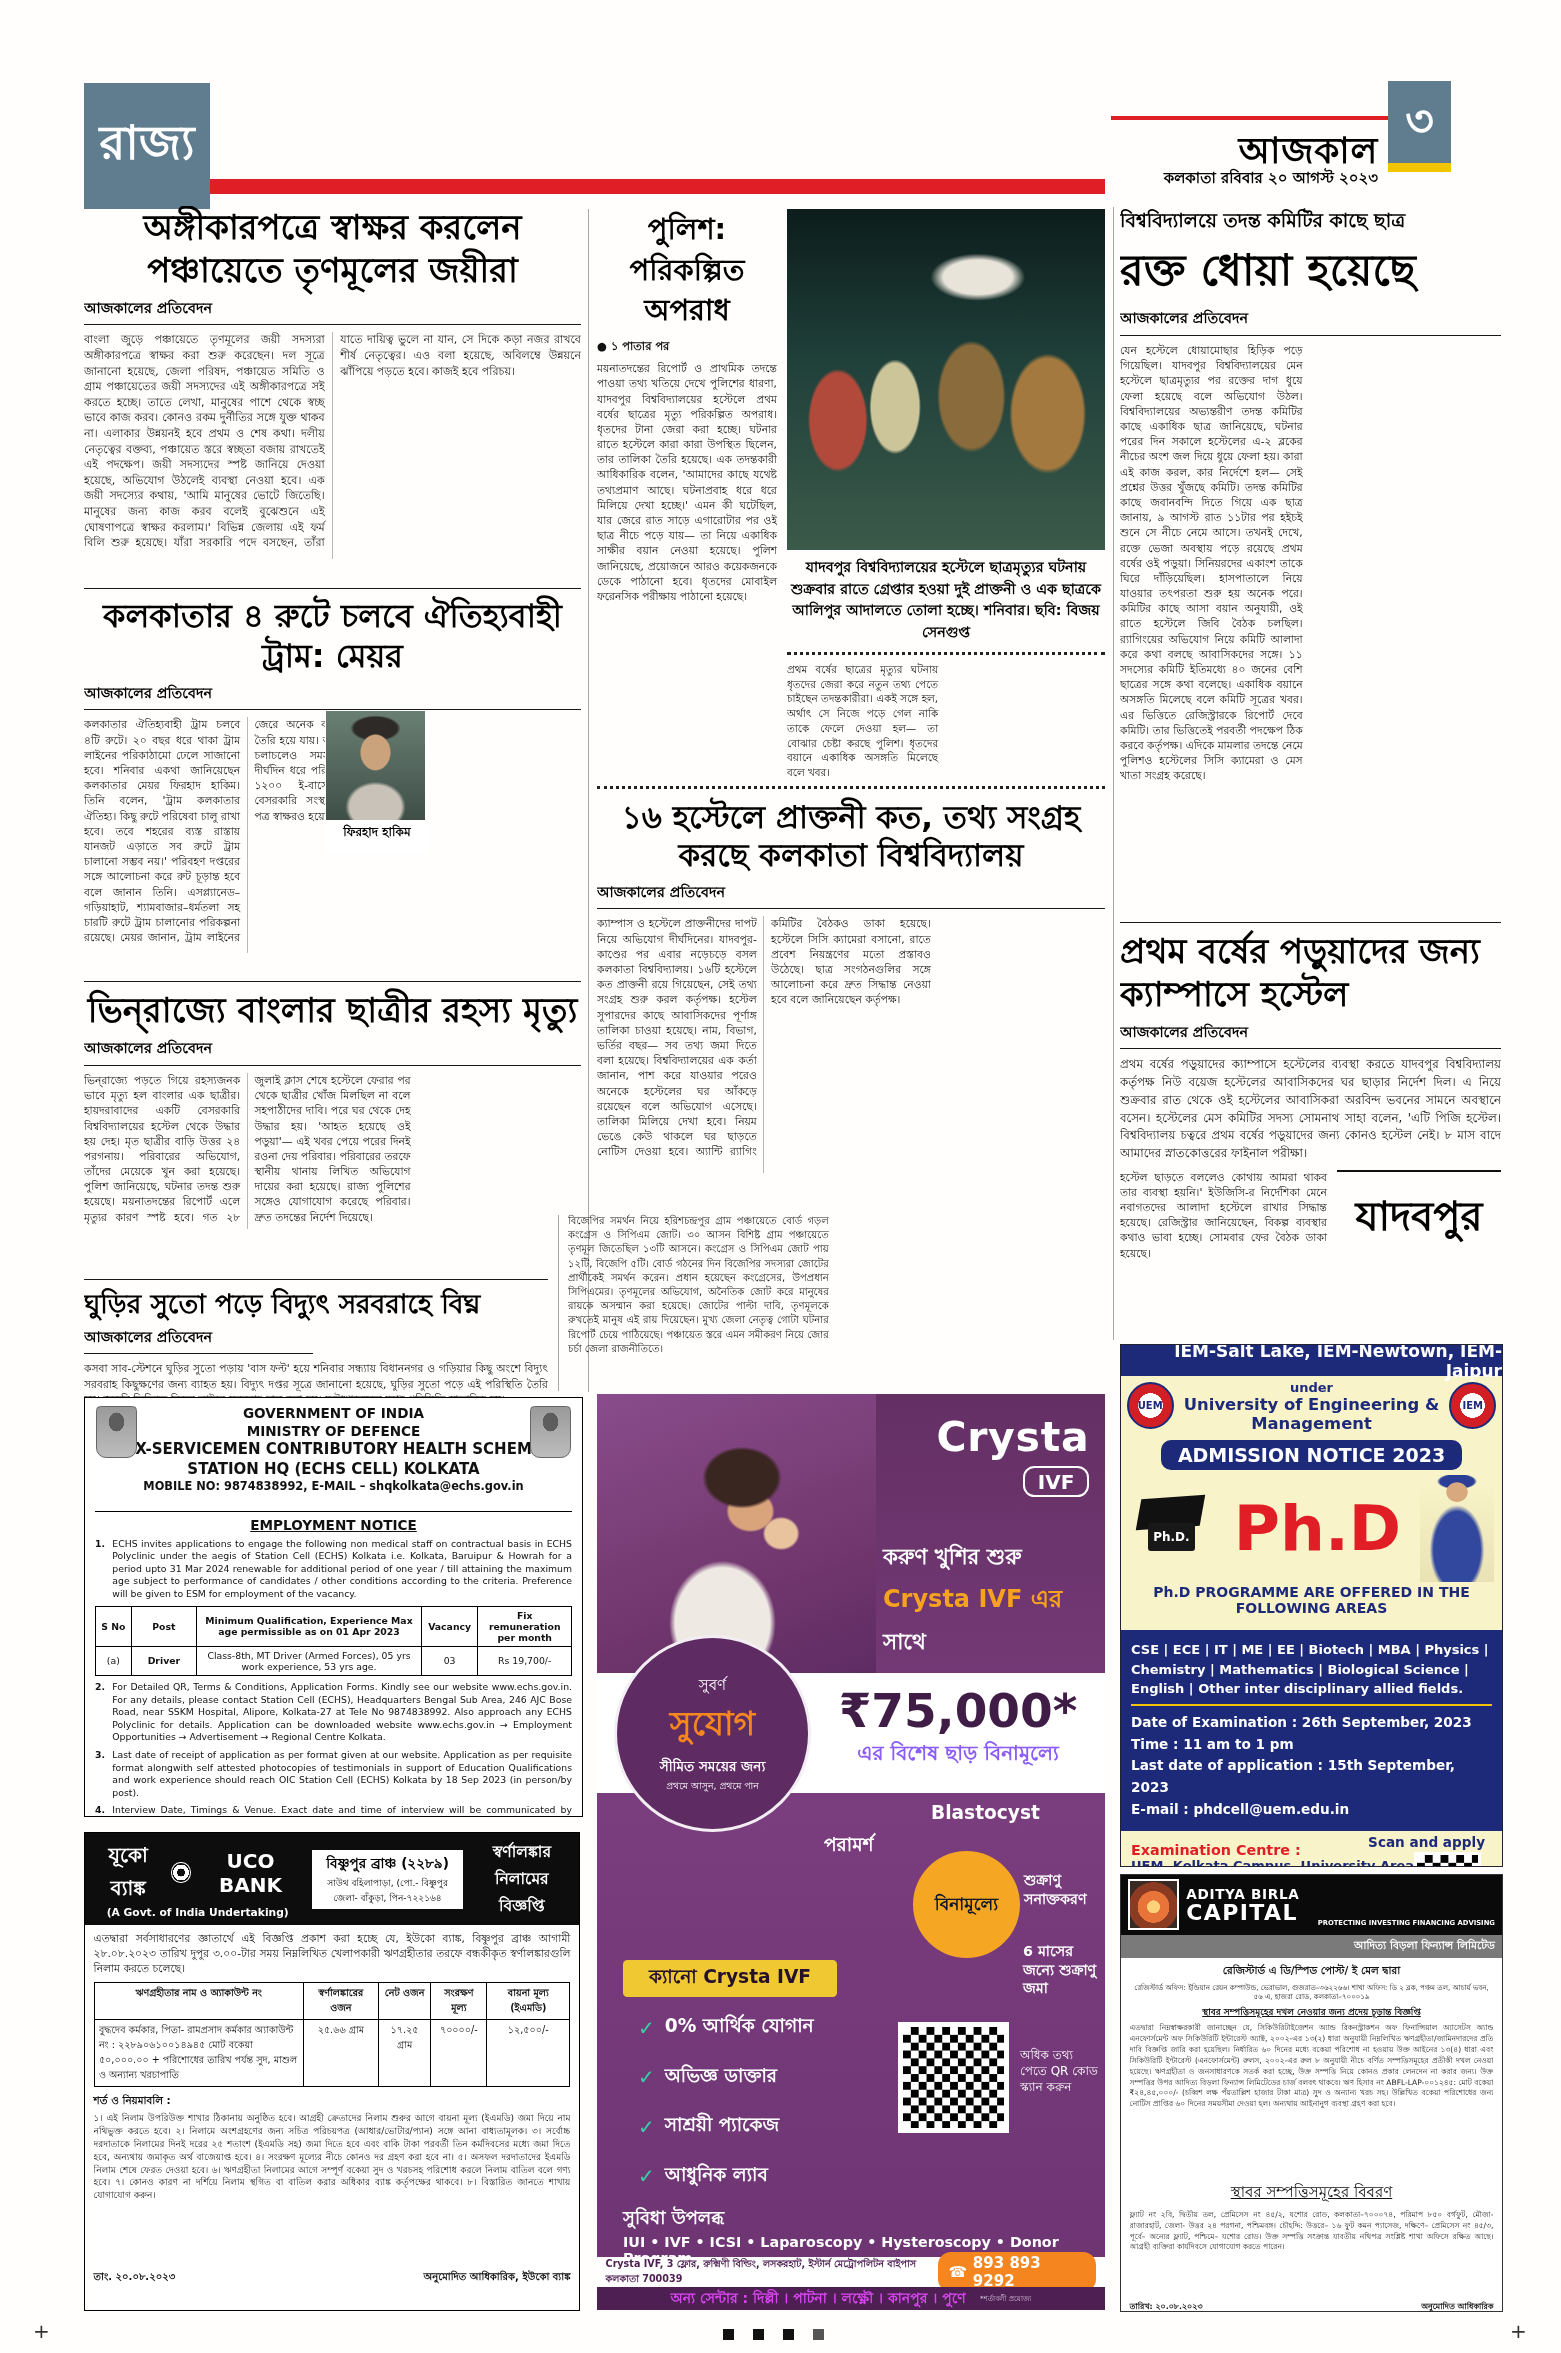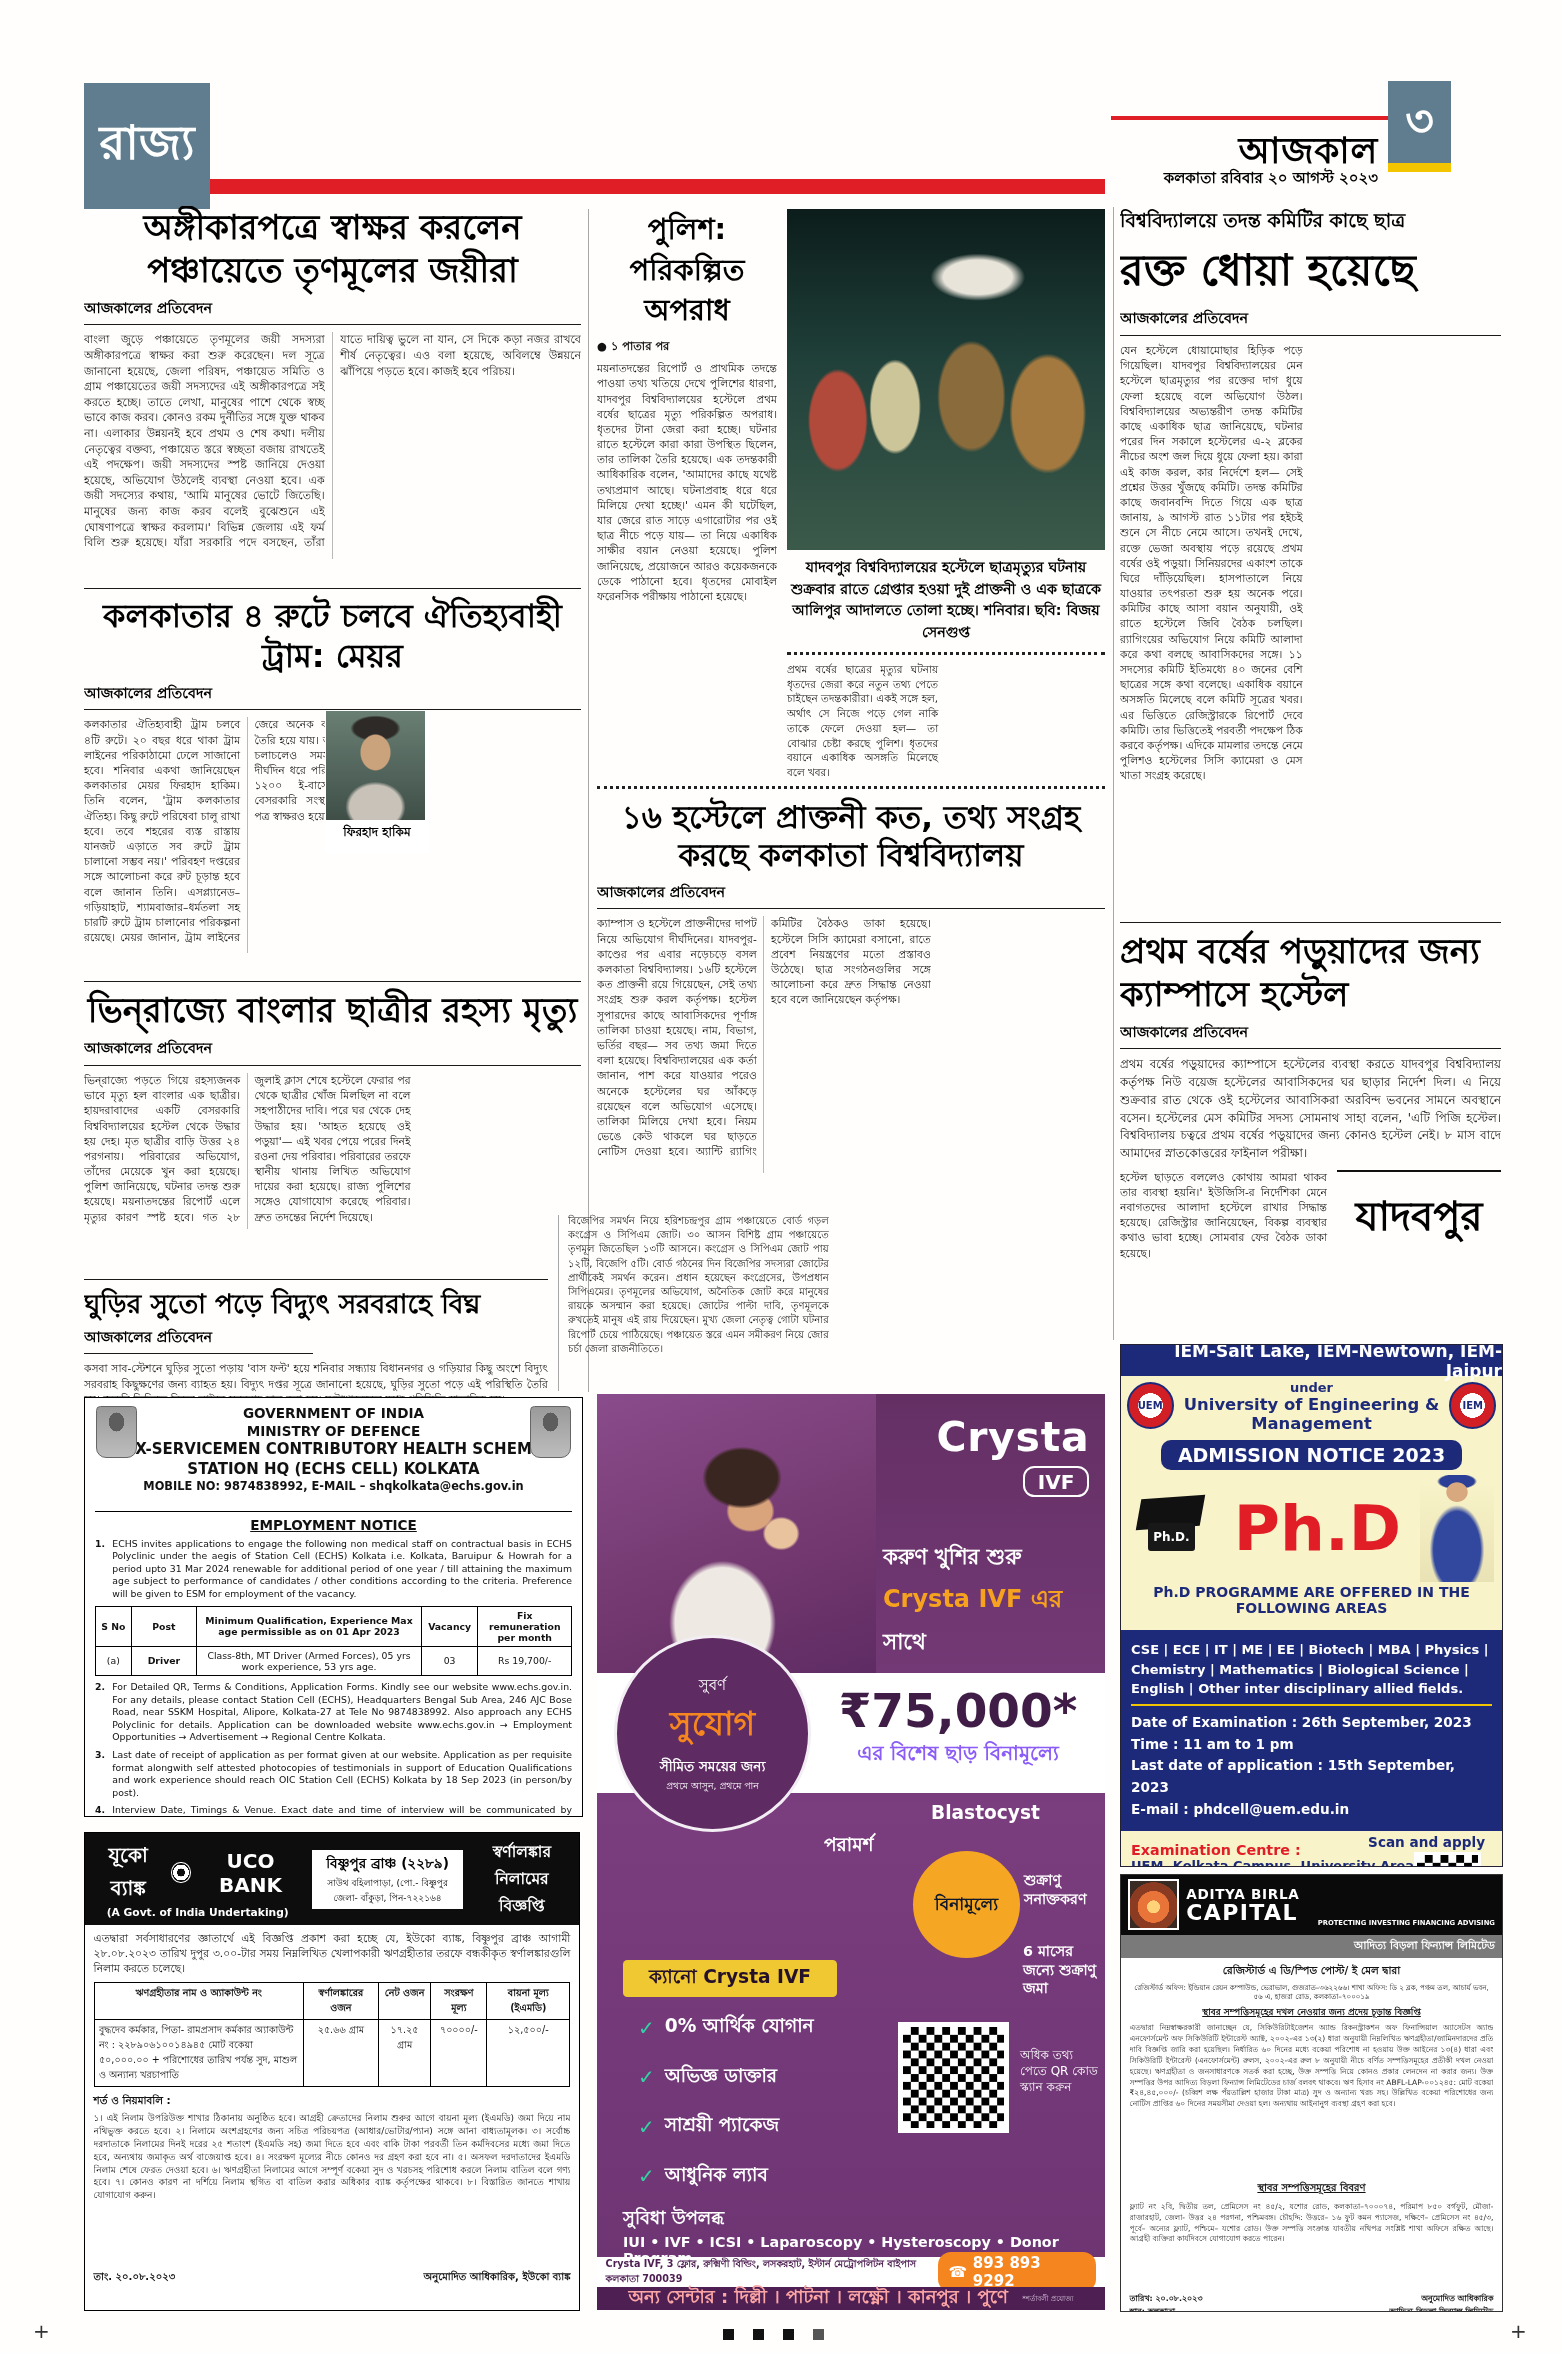--- a/index.html
+++ b/index.html
@@ -322,21 +322,21 @@
     <div style="position:absolute;left:26px;top:810px;color:#fff;font-size:18px;font-weight:800;">সুবিধা উপলব্ধ</div>
     <div style="position:absolute;left:26px;top:840px;width:471px;color:#fff;font-size:14.3px;font-weight:700;">IUI  •  IVF  •  ICSI  •  Laparoscopy  •  Hysteroscopy  •  Donor Program</div>
     <div class="cry-white" style="position:absolute;left:0;top:863px;width:508px;height:30px;display:flex;align-items:center;justify-content:space-between;padding:0 8.6px;box-sizing:border-box;">
       <span style="color:#4d1f52;font-size:9.6px;font-weight:700;width:336px;">Crysta IVF, 3 ফ্লোর, রুক্মিণী বিল্ডিং, লসকরহাট, ইস্টার্ন মেট্রোপলিটন বাইপাস কলকাতা 700039</span>
       <span style="background:#f5861f;color:#fff;border-radius:13px;padding:2.1px 10px;font-size:15px;font-weight:800;display:inline-flex;gap:5.7px;align-items:center;">
         <span>☎</span>
         <span>893 893 9292</span>
       </span>
     </div>
     <div style="position:absolute;left:0;top:893px;width:508px;height:23px;background:#4d1f52;display:flex;align-items:center;justify-content:center;gap:14.3px;">
-      <span style="color:#fca5a5;font-size:18px;font-weight:700;">অন্য সেন্টার : দিল্লী । পাটনা । লক্ষ্ণৌ । কানপুর । পুণে</span>
+      <span style="color:#d946ef;font-size:14px;font-weight:700;">অন্য সেন্টার : দিল্লী । পাটনা । লক্ষ্ণৌ । কানপুর । পুণে</span>
       <span style="color:#d9c7de;font-size:7.1px;">*শর্তাবলী প্রযোজ্য</span>
     </div>
   </div>
 
   <div class="art iem" style="left:1120px;top:1344px;width:381px;height:521px;">
     <div class="navy" style="height:31px;display:flex;align-items:center;justify-content:center;font-size:17px;font-weight:800;text-align:right;">IEM-Salt Lake, IEM-Newtown, IEM-Jaipur</div>
     <div style="position:relative;height:254px;text-align:center;">
       <div style="position:absolute;left:5.7px;top:5.7px;width:43px;height:43px;border-radius:50%;background:radial-gradient(circle,#fff 0 40%,#d21f26 41%);border:2.1px solid #1d2a7a;display:flex;align-items:center;justify-content:center;font-size:10px;font-weight:800;color:#1d2a7a;">
         <span>UEM</span>
       </div>
@@ -390,21 +390,21 @@
       <div style="margin-left:auto;font-size:6.8px;font-weight:700;align-self:flex-end;padding-bottom:2.9px;">PROTECTING INVESTING FINANCING ADVISING</div>
     </div>
     <div style="background:#7a7a7a;color:#fff;text-align:right;padding:2.1px 7.1px;">
       <span style="font-size:10.7px;font-weight:800;">আদিত্য বিড়লা ফিন্যান্স লিমিটেড</span>
     </div>
     <div style="padding:5.7px 8.6px;">
       <div style="text-align:center;font-weight:800;font-size:10.4px;">রেজিস্টার্ড এ ডি/স্পিড পোস্ট/ ই মেল দ্বারা</div>
       <div style="text-align:center;font-size:7.1px;margin:2.1px 0;line-height:1.4;">রেজিস্টার্ড অফিস: ইন্ডিয়ান রেয়ন কম্পাউন্ড, ভেরাভাল, গুজরাত–৩৬২২৬৬। শাখা অফিস: ডি ২ ব্লক, পঞ্চম তল, আচার্য ভবন, ৫৬ এ, হাজরা রোড, কলকাতা–৭০০০১৯</div>
       <div style="text-align:center;font-weight:800;font-size:9px;text-decoration:underline;margin:2.9px 0;">স্থাবর সম্পত্তিসমূহের দখল নেওয়ার জন্য প্রদেয় চূড়ান্ত বিজ্ঞপ্তি</div>
       <div class="small-legal" style="height:153px;overflow:hidden;">এতদ্বারা নিম্নস্বাক্ষরকারী জানাচ্ছেন যে, সিকিউরিটাইজেশন অ্যান্ড রিকনস্ট্রাকশন অফ ফিনান্সিয়াল অ্যাসেটস অ্যান্ড এনফোর্সমেন্ট অফ সিকিউরিটি ইন্টারেস্ট অ্যাক্ট, ২০০২-এর ১৩(২) ধারা অনুযায়ী নিম্নলিখিত ঋণগ্রহীতা/জামিনদারদের প্রতি দাবি বিজ্ঞপ্তি জারি করা হয়েছিল। নির্ধারিত ৬০ দিনের মধ্যে বকেয়া পরিশোধ না হওয়ায় উক্ত আইনের ১৩(৪) ধারা এবং সিকিউরিটি ইন্টারেস্ট (এনফোর্সমেন্ট) রুলস, ২০০২-এর রুল ৮ অনুযায়ী নীচে বর্ণিত সম্পত্তিসমূহের প্রতীকী দখল নেওয়া হয়েছে। ঋণগ্রহীতা ও জনসাধারণকে সতর্ক করা হচ্ছে, উক্ত সম্পত্তি নিয়ে কোনও প্রকার লেনদেন না করার জন্য। উক্ত সম্পত্তির উপর আদিত্য বিড়লা ফিন্যান্স লিমিটেডের চার্জ বলবৎ থাকবে। ঋণ হিসাব নং ABFL-LAP-০০১২৪৫: মোট বকেয়া ₹২৪,৪৫,০০০/- (চব্বিশ লক্ষ পঁয়তাল্লিশ হাজার টাকা মাত্র) সুদ ও অন্যান্য খরচ সহ। উল্লিখিত বকেয়া পরিশোধের জন্য নোটিস প্রাপ্তির ৬০ দিনের সময়সীমা দেওয়া হল। অন্যথায় আইনানুগ ব্যবস্থা গ্রহণ করা হবে।</div>
-      <div style="text-align:center;font-weight:700;font-size:10px;text-decoration:underline;margin:4.3px 0;">স্থাবর সম্পত্তিসমূহের বিবরণ</div>
+      <div style="text-align:center;font-weight:400;font-size:15px;text-decoration:underline;margin:4.3px 0;">স্থাবর সম্পত্তিসমূহের বিবরণ</div>
       <div class="small-legal" style="height:83px;overflow:hidden;">ফ্ল্যাট নং ২বি, দ্বিতীয় তল, প্রেমিসেস নং ৪৫/২, যশোর রোড, কলকাতা–৭০০০৭৪, পরিমাপ ৮৫০ বর্গফুট, মৌজা- রাজারহাট, জেলা- উত্তর ২৪ পরগনা, পশ্চিমবঙ্গ। চৌহদ্দি: উত্তরে– ১৬ ফুট কমন প্যাসেজ, দক্ষিণে– প্রেমিসেস নং ৪৫/৩, পূর্বে– অন্যের ফ্ল্যাট, পশ্চিমে– যশোর রোড। উক্ত সম্পত্তি সংক্রান্ত যাবতীয় নথিপত্র সংশ্লিষ্ট শাখা অফিসে রক্ষিত আছে। আগ্রহী ব্যক্তিরা কার্যদিবসে যোগাযোগ করতে পারেন।</div>
       <div style="display:flex;justify-content:space-between;margin-top:7.1px;font-size:7.9px;font-weight:700;">
         <div>
           <div>তারিখ: ২০.০৮.২০২৩</div>
           <div>স্থান: কলকাতা</div>
         </div>
         <div style="text-align:right;">
           <div>অনুমোদিত আধিকারিক</div>
           <div>আদিত্য বিড়লা ফিন্যান্স লিমিটেড</div>
         </div>

